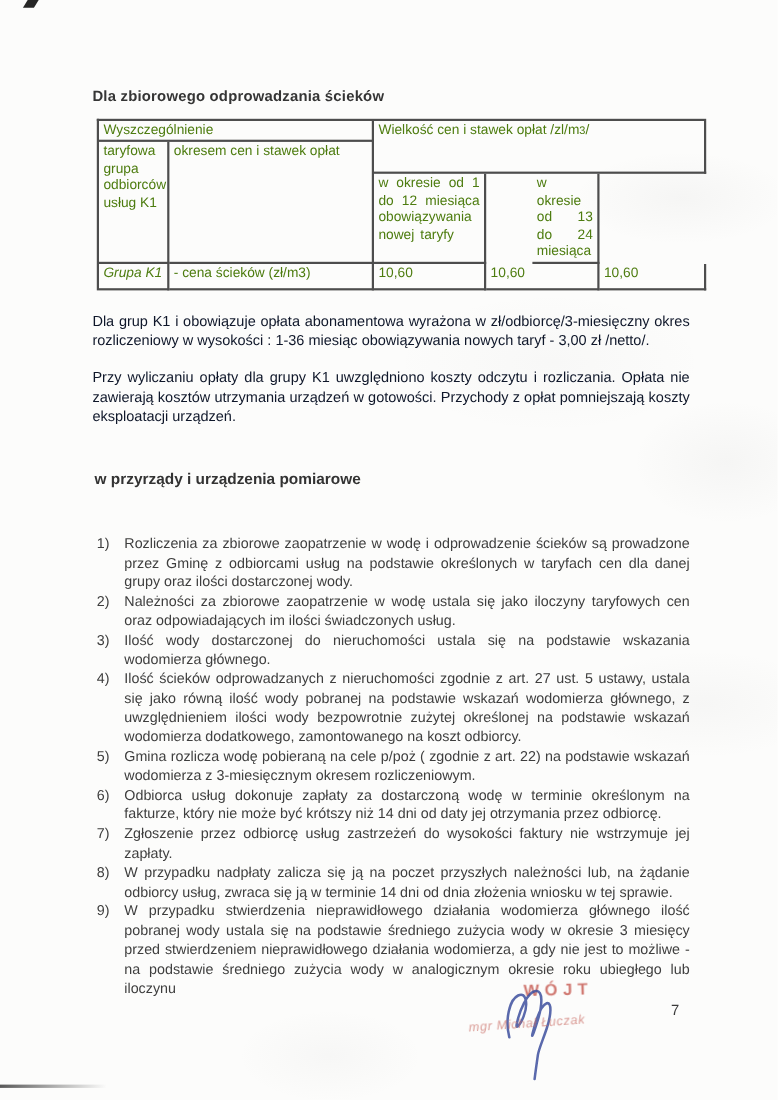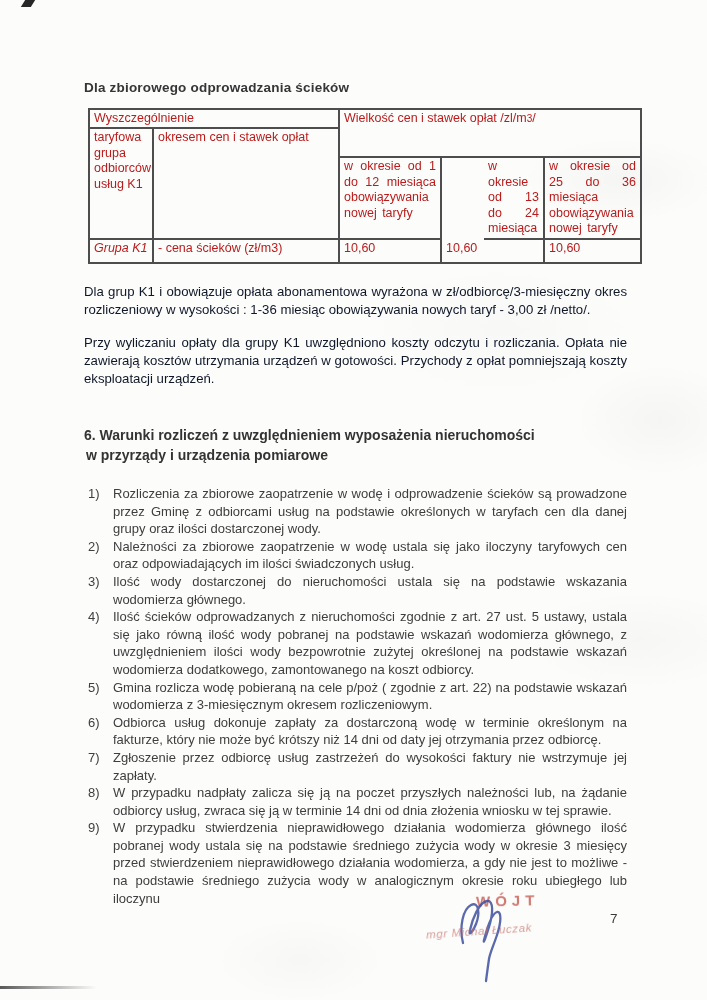--- a/index.html
+++ b/index.html
@@ -24,21 +24,21 @@
     position:absolute;left:84px;top:80px;
     font-size:13.5px;font-weight:bold;color:#353535;letter-spacing:.2px;
   }
   
   .tariff-table{
     position:absolute;left:88px;top:108px;
     display:grid;
     grid-template-columns:64px 186px 102px 103px 97px;
     grid-template-rows:19px 29px 82px 24px;
     border-top:2px solid #4d4d4d;border-left:2px solid #4d4d4d;
-    font-size:12.5px;line-height:15.5px;color:#b91c1c;
+    font-size:12.5px;line-height:15.5px;color:#4d7c0f;
   }
   .tariff-table .cell{
     border-right:2px solid #4d4d4d;border-bottom:2px solid #4d4d4d;
     padding:1px 4px;overflow:hidden;
   }
   .c-wysz{grid-column:1/3;grid-row:1;}
   .c-wielkosc{grid-column:3/6;grid-row:1/3;}
   .c-taryfowa{grid-column:1;grid-row:2/4;}
   .c-rodzaj{grid-column:2;grid-row:2/4;}
   .c-per{text-align:justify;word-spacing:2px;grid-row:3;}
@@ -104,33 +104,31 @@
 
   <div class="doc-heading">Dla zbiorowego odprowadzania ścieków</div>
 
   <div class="tariff-table">
     <div class="cell c-wysz">Wyszczególnienie</div>
     <div class="cell c-wielkosc"><span>Wielkość cen i stawek opłat /zl/m</span><span class="unit-sub">3</span><span>/</span></div>
     <div class="cell c-taryfowa">taryfowa grupa odbiorców usług K1</div>
     <div class="cell c-rodzaj">okresem cen i stawek opłat</div>
     <div class="cell c-per c-per1">w okresie od 1 do 12 miesiąca obowiązywania nowej taryfy</div>
     <div class="cell c-per c-per2">w okresie od 13 do 24 miesiąca obowiązywania nowej taryfy</div>
-    <div class="cell c-per c-per3">w okresie od 25 do 36 miesiąca obowiązywania nowej taryfy</div>
     <div class="cell c-grupa">Grupa K1</div>
     <div class="cell c-cena">- cena ścieków (zł/m3)</div>
     <div class="cell c-val c-v1">10,60</div>
     <div class="cell c-val c-v2">10,60</div>
     <div class="cell c-val c-v3">10,60</div>
   </div>
 
   <div class="para para-1">Dla grup K1 i obowiązuje opłata abonamentowa wyrażona w zł/odbiorcę/3-miesięczny okres rozliczeniowy w wysokości : 1-36 miesiąc obowiązywania nowych taryf  - 3,00 zł /netto/.</div>
   <div class="para para-2">Przy wyliczaniu  opłaty dla grupy K1 uwzględniono koszty odczytu i rozliczania.  Opłata nie zawierają kosztów utrzymania urządzeń w gotowości. Przychody z opłat pomniejszają koszty eksploatacji urządzeń.</div>
 
   <div class="section-heading">
-    <div class="line1">6. Warunki rozliczeń z uwzględnieniem wyposażenia nieruchomości</div>
     <div class="line2">w przyrządy i urządzenia pomiarowe</div>
   </div>
 
   <div class="cond-list">
     <div class="list-item">
         <span class="num">1)</span>
         <span class="txt">Rozliczenia za zbiorowe zaopatrzenie w wodę i odprowadzenie  ścieków są prowadzone przez Gminę z odbiorcami usług na podstawie określonych w taryfach cen dla danej grupy oraz ilości dostarczonej wody.</span>
       </div>
     <div class="list-item">
         <span class="num">2)</span>

